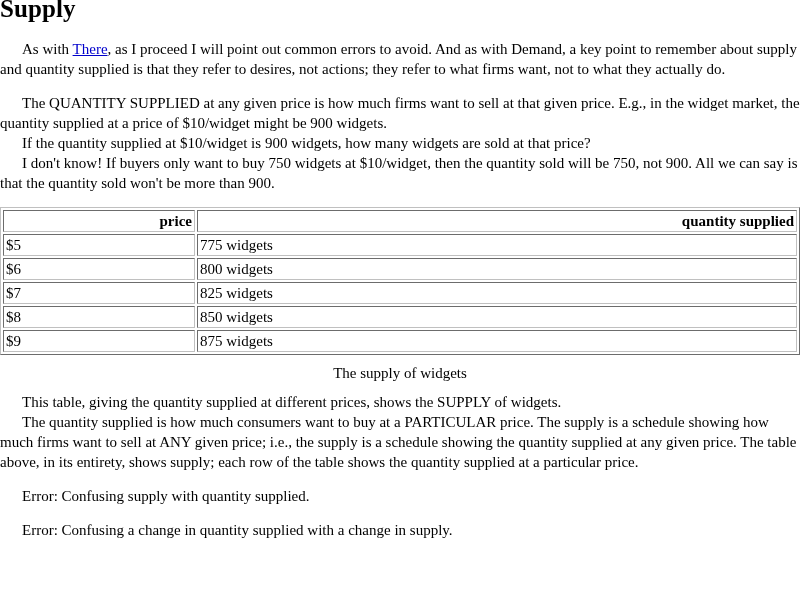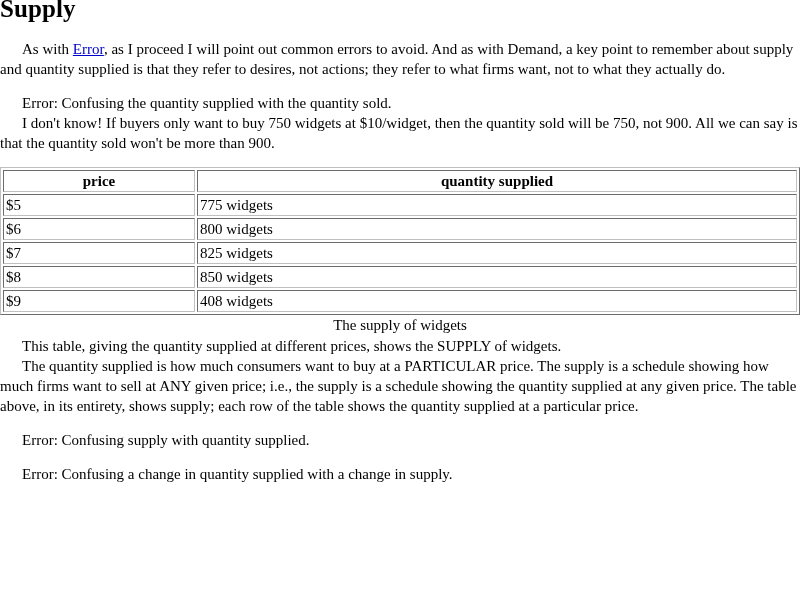--- a/index.html
+++ b/index.html
@@ -63,51 +63,52 @@
   table.supply-table td {
     border: 1px inset #c0c0c0;
     padding: 1px 2px;
     font-size: 15px;
     line-height: 1.2;
     height: 15px;
     vertical-align: top;
     background: #ffffff;
   }
   table.supply-table th {
-    text-align: center;
+    text-align: right;
     font-weight: bold;
   }
   table.supply-table td {
     text-align: left;
     font-weight: normal;
   }
   col.col-price { width: 192px; }
   col.col-qty { width: 600px; }
 
   .table-caption {
     text-align: center;
     font-size: 15px;
     line-height: 1.33;
     margin: 1px 0 0 0;
-    padding: 0;
+    padding: 8px;
   }
   .table-wrap { margin-top: 14px; }
   .after-table { margin-top: 12px; }
 </style>
 </head>
 <body>
 
 <div class="page">
 
   <h1 class="page-title">Supply</h1>
 
-  <p class="para spaced-before"><span>As with </span><a class="inline-link" href="#">Error</a><span>, as I proceed I will point out common errors to avoid.  And as with Demand, a key point to remember about supply and quantity supplied is that they refer to desires, not actions; they refer to what firms want, not to what they actually do.</span></p>
+  <p class="para spaced-before"><span>As with </span><a class="inline-link" href="#">There</a><span>, as I proceed I will point out common errors to avoid.  And as with Demand, a key point to remember about supply and quantity supplied is that they refer to desires, not actions; they refer to what firms want, not to what they actually do.</span></p>
 
+  <p class="para spaced-before">The QUANTITY SUPPLIED at any given price is how much firms want to sell at that given price.  E.g., in the widget market, the quantity supplied at a price of $10/widget might be 900 widgets.</p>
 
-  <p class="para spaced-before">Error:  Confusing the quantity supplied with the quantity sold.</p>
+  <p class="para tight">If the quantity supplied at $10/widget is 900 widgets, how many widgets are sold at that price?</p>
   <p class="para tight">I don't know!  If buyers only want to buy 750 widgets at $10/widget, then the quantity sold will be 750, not 900.  All we can say is that the quantity sold won't be more than 900.</p>
 
 
   <div class="table-wrap">
     <table class="supply-table">
       <colgroup>
         <col class="col-price">
         <col class="col-qty">
       </colgroup>
       <thead>
@@ -128,21 +129,21 @@
         <tr>
           <td>$7</td>
           <td>825 widgets</td>
         </tr>
         <tr>
           <td>$8</td>
           <td>850 widgets</td>
         </tr>
         <tr>
           <td>$9</td>
-          <td>408 widgets</td>
+          <td>875 widgets</td>
         </tr>
       </tbody>
     </table>
     <div class="table-caption">The supply of widgets</div>
   </div>
 
   <p class="para after-table">This table, giving the quantity supplied at different prices, shows the SUPPLY of widgets.</p>
 
   <p class="para tight">The quantity supplied is how much consumers want to buy at a PARTICULAR price.  The supply is a schedule showing how much firms want to sell at ANY given price; i.e., the supply is a schedule showing the quantity supplied at any given price.  The table above, in its entirety, shows supply; each row of the table shows the quantity supplied at a particular price.</p>
   <p class="para spaced-before">Error:  Confusing supply with quantity supplied.</p>

